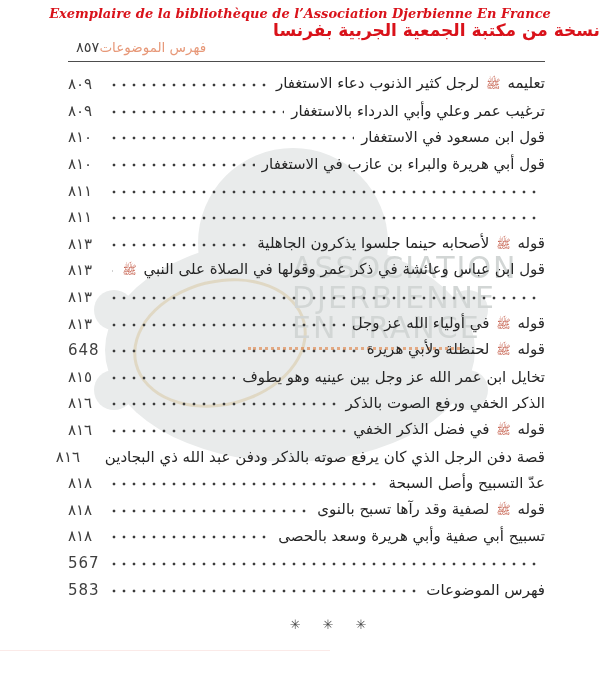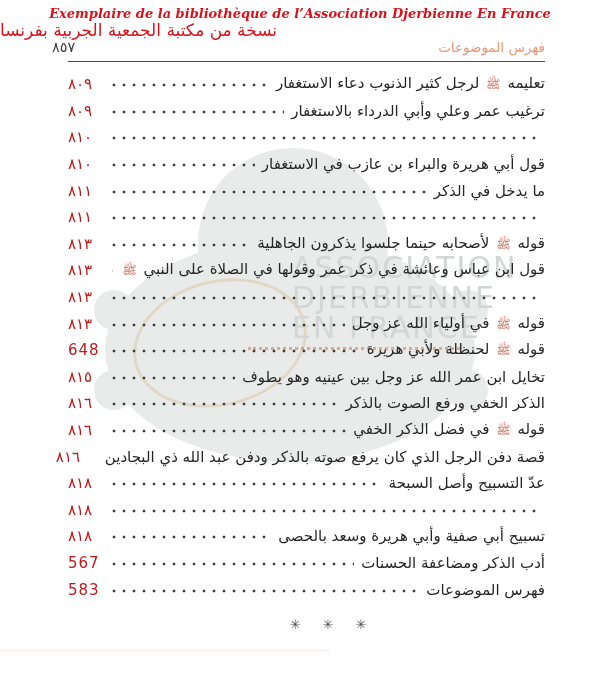--- a/index.html
+++ b/index.html
@@ -31,44 +31,44 @@
     border-top:3px dotted rgba(224,125,62,.6);
   }
   
   .content{position:absolute;inset:0;z-index:1;padding-left:34px;}
   .stamp-fr{
     position:absolute;top:6px;left:0;right:0;text-align:center;
     font-family:"DejaVu Serif",serif;font-style:italic;font-weight:bold;
     font-size:13px;color:#d9121a;white-space:nowrap;
   }
   .stamp-ar{
-    position:absolute;top:20px;left:0;right:0;text-align:left;direction:rtl;
-    font-weight:normal;font-size:17px;color:#d9121a;
+    position:absolute;top:20px;left:0;right:0;text-align:right;direction:rtl;
+    font-weight:bold;font-size:17px;color:#d9121a;
   }
   .header-row{
-    position:absolute;top:39px;left:52px;right:55px;
-    display:flex;justify-content:space-between;align-items:flex-end;
+    position:absolute;top:39px;left:76px;right:55px;
+    display:flex;justify-content:flex-start;align-items:flex-end;
   }
   .page-num{font-size:14.5px;color:#3c3c3c;letter-spacing:2px;}
   .section-title{font-size:13.5px;color:#e79878;direction:rtl;}
   .rule{position:absolute;top:61px;left:68px;right:55px;border-top:1.5px solid #4d4d4d;}
   
   .toc{position:absolute;top:71px;left:68px;right:55px;direction:rtl;}
   .row{display:flex;align-items:center;height:26.6px;}
   .title{
     white-space:nowrap;font-size:15px;color:#262626;flex:0 0 auto;
   }
   .saw{color:#bf4d38;font-size:12px;padding:0 2px;}
   .leader{
     flex:1 1 auto;min-width:0;height:10px;margin-left:8px;margin-right:7px;
     background-image:radial-gradient(circle at 4px 6px,#3a3a3a 1.2px,transparent 1.7px);
     background-size:10px 10px;background-repeat:repeat-x;
   }
   .pg{
-    flex:0 0 34px;font-size:15px;color:#b91c1c;text-align:left;letter-spacing:1px;
+    flex:0 0 34px;font-size:15px;color:#404040;text-align:left;letter-spacing:1px;
   }
   
   .footer-orn{
     position:absolute;top:617px;left:0;width:100%;text-align:center;
     padding-left:56px;box-sizing:border-box;
     color:#4a4a4a;font-size:13px;
   }
   .footer-orn span{margin:0 11px;}
   .scan-artifact{
     position:absolute;top:650px;left:0;width:330px;height:1px;
@@ -114,30 +114,30 @@
         <span class="title">تعليمه <span class="saw">ﷺ</span> لرجل كثير الذنوب دعاء الاستغفار</span>
         <span class="leader"></span>
         <span class="pg">٨٠٩</span>
       </div>
       <div class="row">
         <span class="title">ترغيب عمر وعلي وأبي الدرداء بالاستغفار</span>
         <span class="leader"></span>
         <span class="pg">٨٠٩</span>
       </div>
       <div class="row">
+        <span class="title">قول ابن مسعود في الاستغفار</span>
         <span class="leader"></span>
         <span class="pg">٨١٠</span>
       </div>
       <div class="row">
         <span class="title">قول أبي هريرة والبراء بن عازب في الاستغفار</span>
         <span class="leader"></span>
         <span class="pg">٨١٠</span>
       </div>
       <div class="row">
-        <span class="title">ما يدخل في الذكر</span>
         <span class="leader"></span>
         <span class="pg">٨١١</span>
       </div>
       <div class="row">
         <span class="leader"></span>
         <span class="pg">٨١١</span>
       </div>
       <div class="row">
         <span class="title">قوله <span class="saw">ﷺ</span> لأصحابه حينما جلسوا يذكرون الجاهلية</span>
         <span class="leader"></span>
@@ -181,30 +181,30 @@
         <span class="title">قصة دفن الرجل الذي كان يرفع صوته بالذكر ودفن عبد الله ذي البجادين</span>
         <span class="leader"></span>
         <span class="pg">٨١٦</span>
       </div>
       <div class="row">
         <span class="title">عدّ التسبيح وأصل السبحة</span>
         <span class="leader"></span>
         <span class="pg">٨١٨</span>
       </div>
       <div class="row">
+        <span class="title">قوله <span class="saw">ﷺ</span> لصفية وقد رآها تسبح بالنوى</span>
         <span class="leader"></span>
         <span class="pg">٨١٨</span>
       </div>
       <div class="row">
         <span class="title">تسبيح أبي صفية وأبي هريرة وسعد بالحصى</span>
         <span class="leader"></span>
         <span class="pg">٨١٨</span>
       </div>
       <div class="row">
-        <span class="title">أدب الذكر ومضاعفة الحسنات</span>
         <span class="leader"></span>
         <span class="pg">567</span>
       </div>
       <div class="row">
         <span class="title">فهرس الموضوعات</span>
         <span class="leader"></span>
         <span class="pg">583</span>
       </div>
     </div>
 

